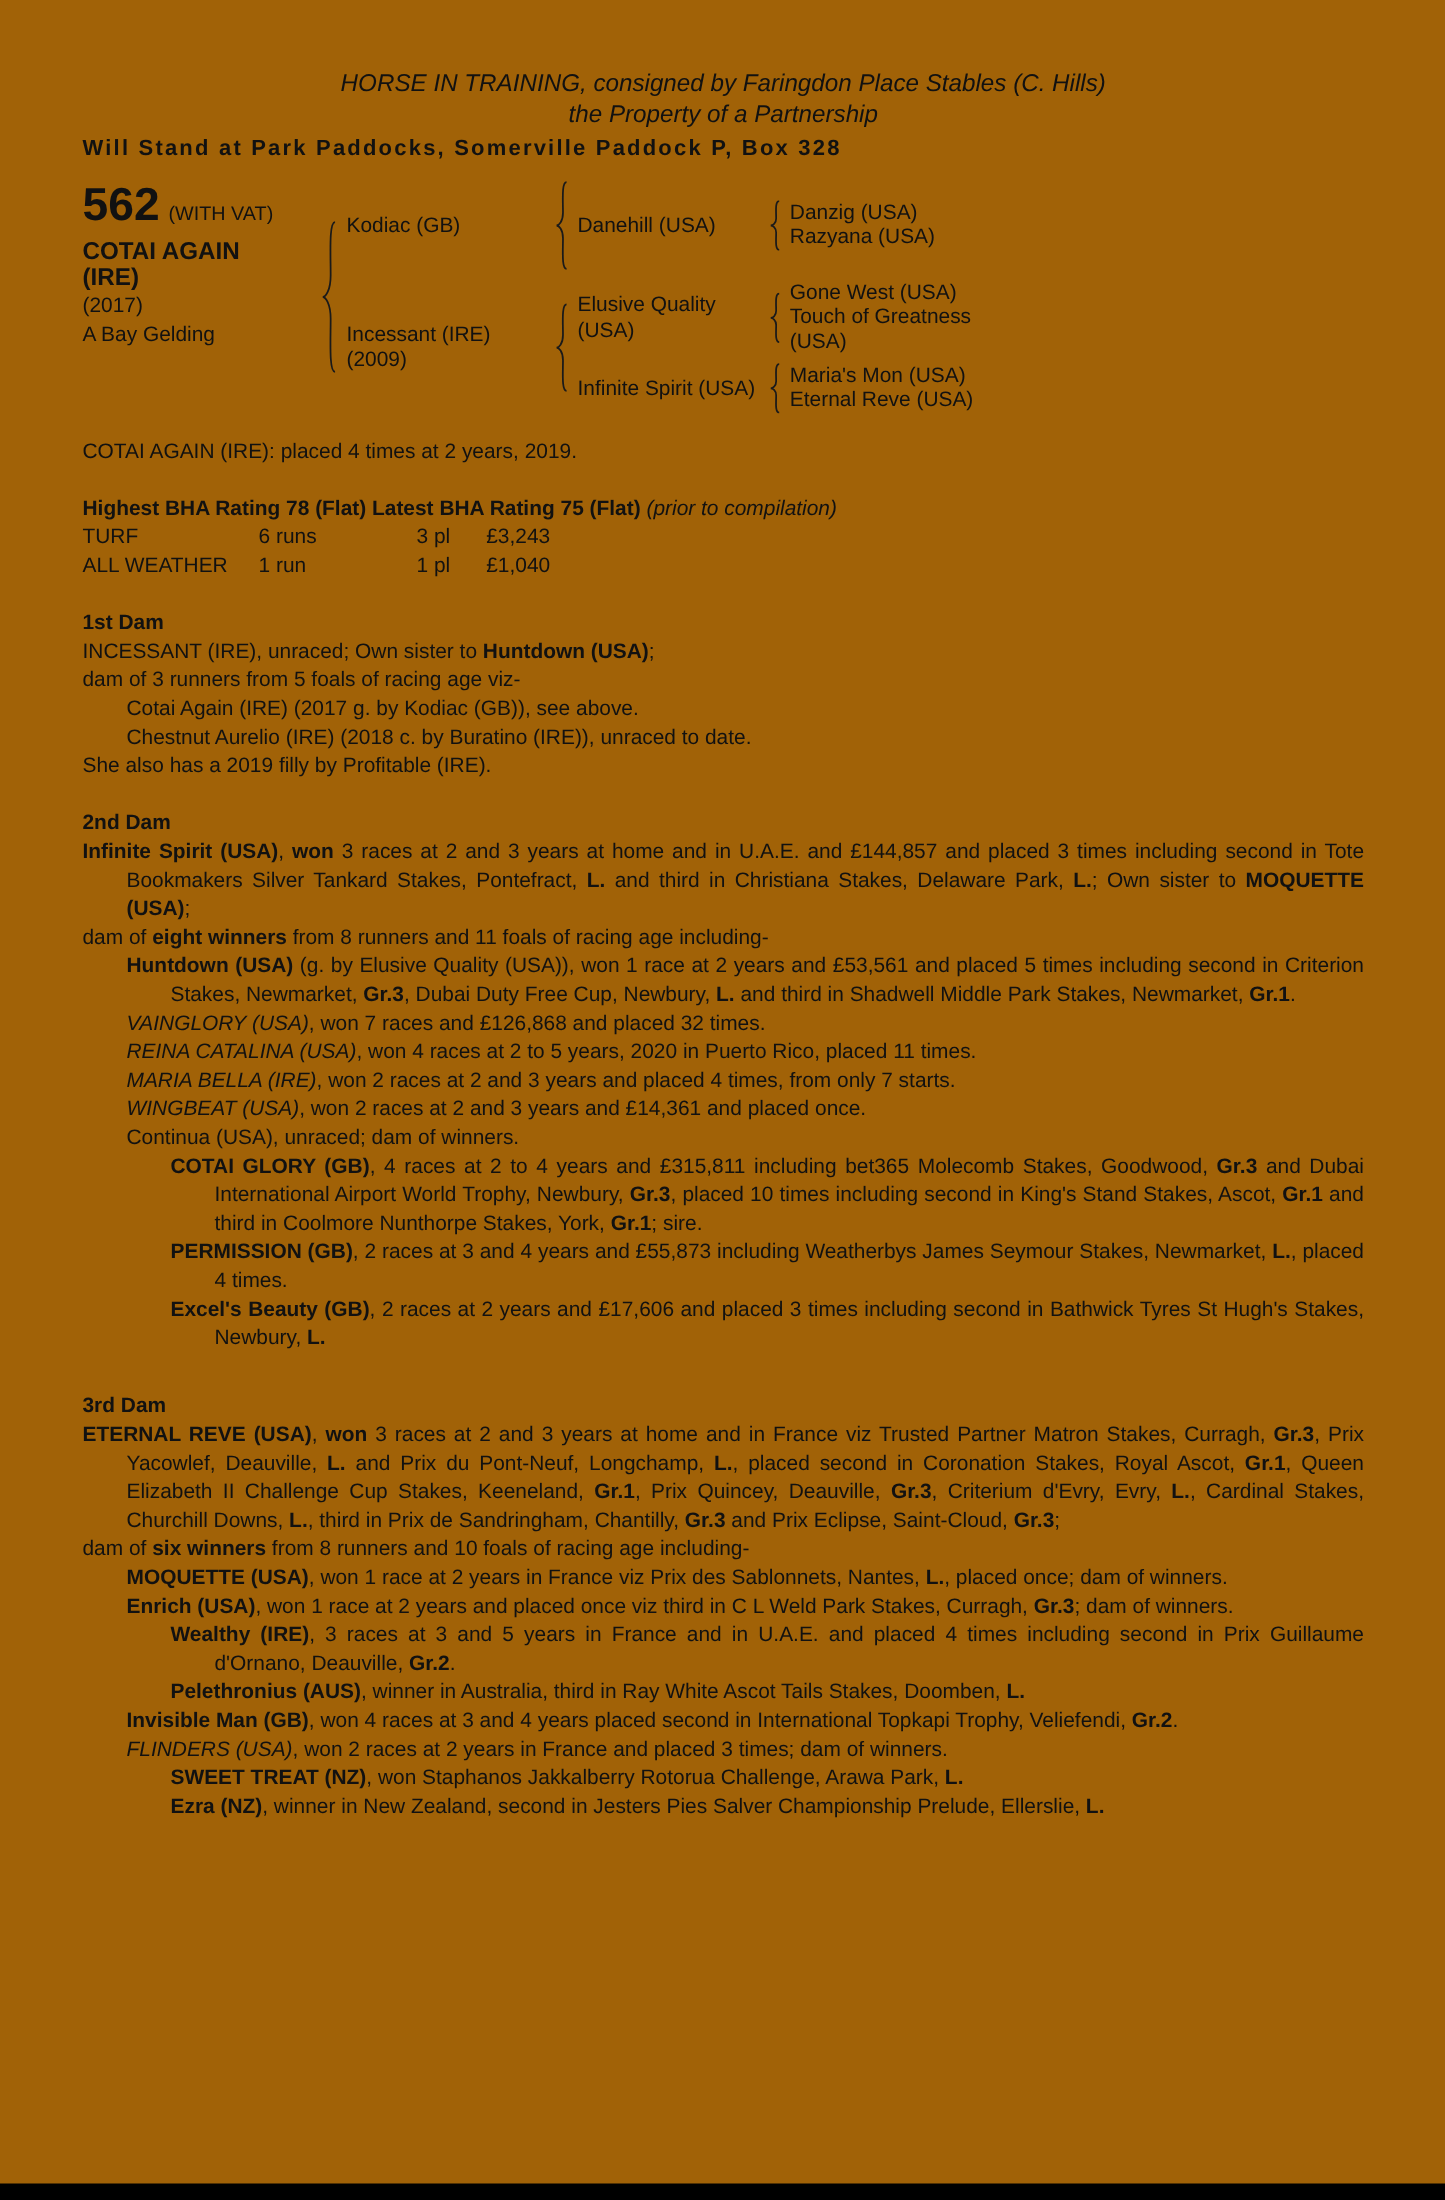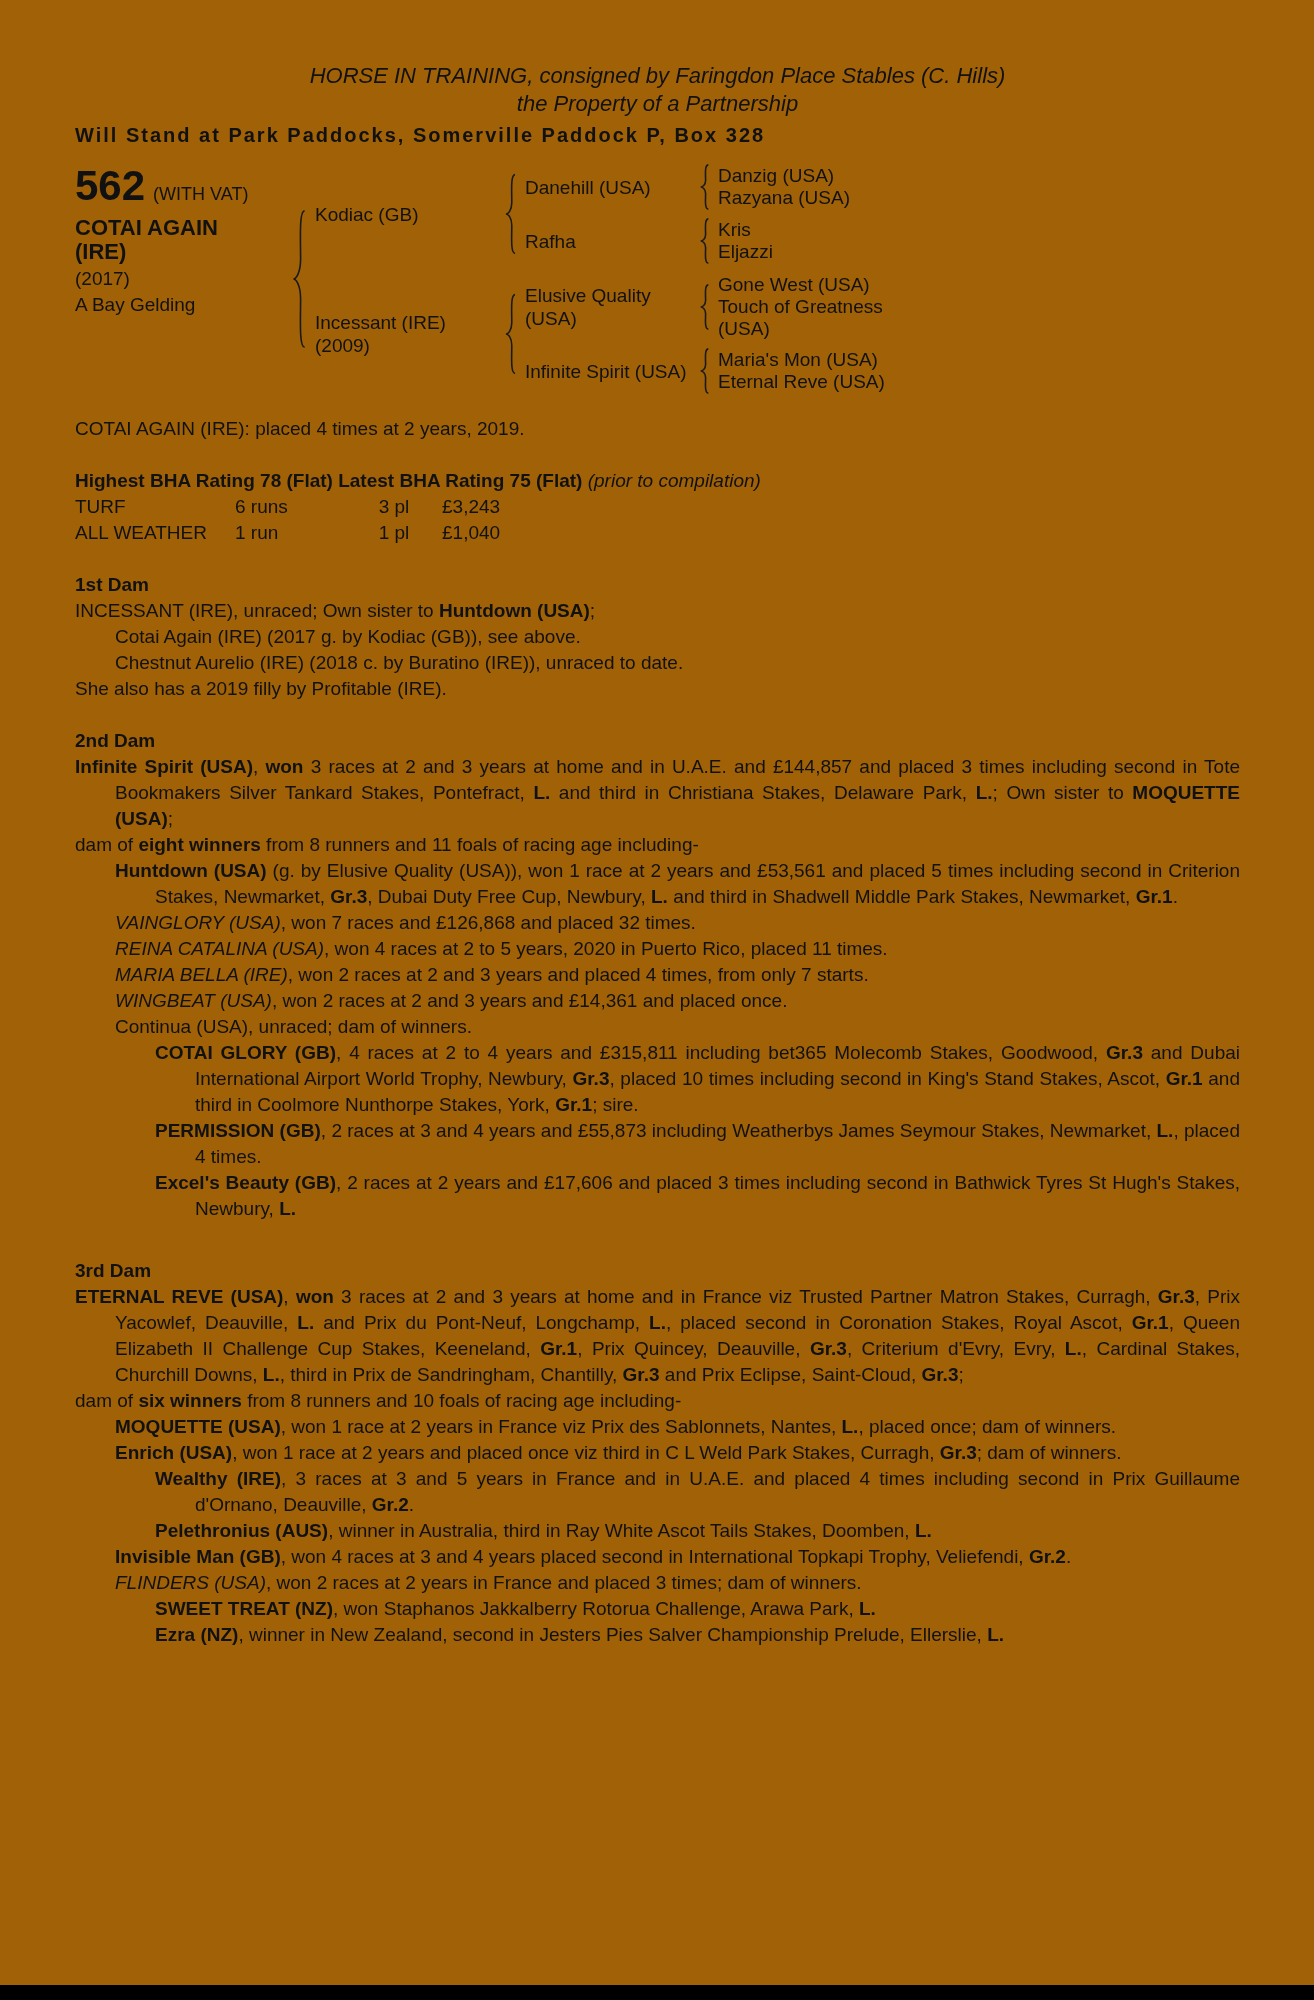--- a/index.html
+++ b/index.html
@@ -106,32 +106,20 @@
               <div class="brace brace-sm">
                 <svg viewBox="0 0 20 100" preserveAspectRatio="none">
                     <path d="M17 2 C10 2 12 22 12 36 C12 46 6 50 3 50 C6 50 12 54 12 64 C12 78 10 98 17 98" fill="none" stroke="#1a1a1a" stroke-width="1.6" vector-effect="non-scaling-stroke"></path>
                   </svg>
               </div>
               <div class="ped-ggps">
                 <div class="ped-ggp">Danzig (USA)</div>
                 <div class="ped-ggp">Razyana (USA)</div>
               </div>
             </div>
-            <div class="ped-gp-row">
-              <div class="ped-gp">Rafha</div>
-              <div class="brace brace-sm">
-                <svg viewBox="0 0 20 100" preserveAspectRatio="none">
-                    <path d="M17 2 C10 2 12 22 12 36 C12 46 6 50 3 50 C6 50 12 54 12 64 C12 78 10 98 17 98" fill="none" stroke="#1a1a1a" stroke-width="1.6" vector-effect="non-scaling-stroke"></path>
-                  </svg>
-              </div>
-              <div class="ped-ggps">
-                <div class="ped-ggp">Kris</div>
-                <div class="ped-ggp">Eljazzi</div>
-              </div>
-            </div>
           </div>
         </div>
 
         <div class="ped-half">
           <div class="ped-parent">Incessant (IRE) (2009)</div>
           <div class="brace brace-md">
             <svg viewBox="0 0 20 100" preserveAspectRatio="none">
                 <path d="M17 2 C10 2 12 22 12 36 C12 46 6 50 3 50 C6 50 12 54 12 64 C12 78 10 98 17 98" fill="none" stroke="#1a1a1a" stroke-width="1.6" vector-effect="non-scaling-stroke"></path>
               </svg>
           </div>
@@ -183,20 +171,21 @@
         <span class="rc1">ALL WEATHER</span>
         <span class="rc2">1 run</span>
         <span class="rc3">1 pl</span>
         <span class="rc4">£1,040</span>
       </div>
     </div>
 
     <div class="sect">
       <div class="sect-head">1st Dam</div>
       <p class="para p0"><span>INCESSANT (IRE), unraced; Own sister to </span><span class="rt-b">Huntdown (USA)</span><span>;</span></p>
+      <p class="para p0"><span>dam of 3 runners from 5 foals of racing age viz-</span></p>
       <p class="para e1"><span>Cotai Again (IRE) (2017 g. by Kodiac (GB)), see above.</span></p>
       <p class="para e1"><span>Chestnut Aurelio (IRE) (2018 c. by Buratino (IRE)), unraced to date.</span></p>
       <p class="para p0"><span>She also has a 2019 filly by Profitable (IRE).</span></p>
     </div>
 
     <div class="sect">
       <div class="sect-head">2nd Dam</div>
       <p class="para p0"><span class="rt-b">Infinite Spirit (USA)</span><span>, </span><span class="rt-b">won</span><span> 3 races at 2 and 3 years at home and in U.A.E. and £144,857 and placed 3 times including second in Tote Bookmakers Silver Tankard Stakes, Pontefract, </span><span class="rt-b">L.</span><span> and third in Christiana Stakes, Delaware Park, </span><span class="rt-b">L.</span><span>; Own sister to </span><span class="rt-b">MOQUETTE (USA)</span><span>;</span></p>
       <p class="para p0"><span>dam of </span><span class="rt-b">eight winners</span><span> from 8 runners and 11 foals of racing age including-</span></p>
       <p class="para e1"><span class="rt-b">Huntdown (USA)</span><span> (g. by Elusive Quality (USA)), won 1 race at 2 years and £53,561 and placed 5 times including second in Criterion Stakes, Newmarket, </span><span class="rt-b">Gr.3</span><span>, Dubai Duty Free Cup, Newbury, </span><span class="rt-b">L.</span><span> and third in Shadwell Middle Park Stakes, Newmarket, </span><span class="rt-b">Gr.1</span><span>.</span></p>

